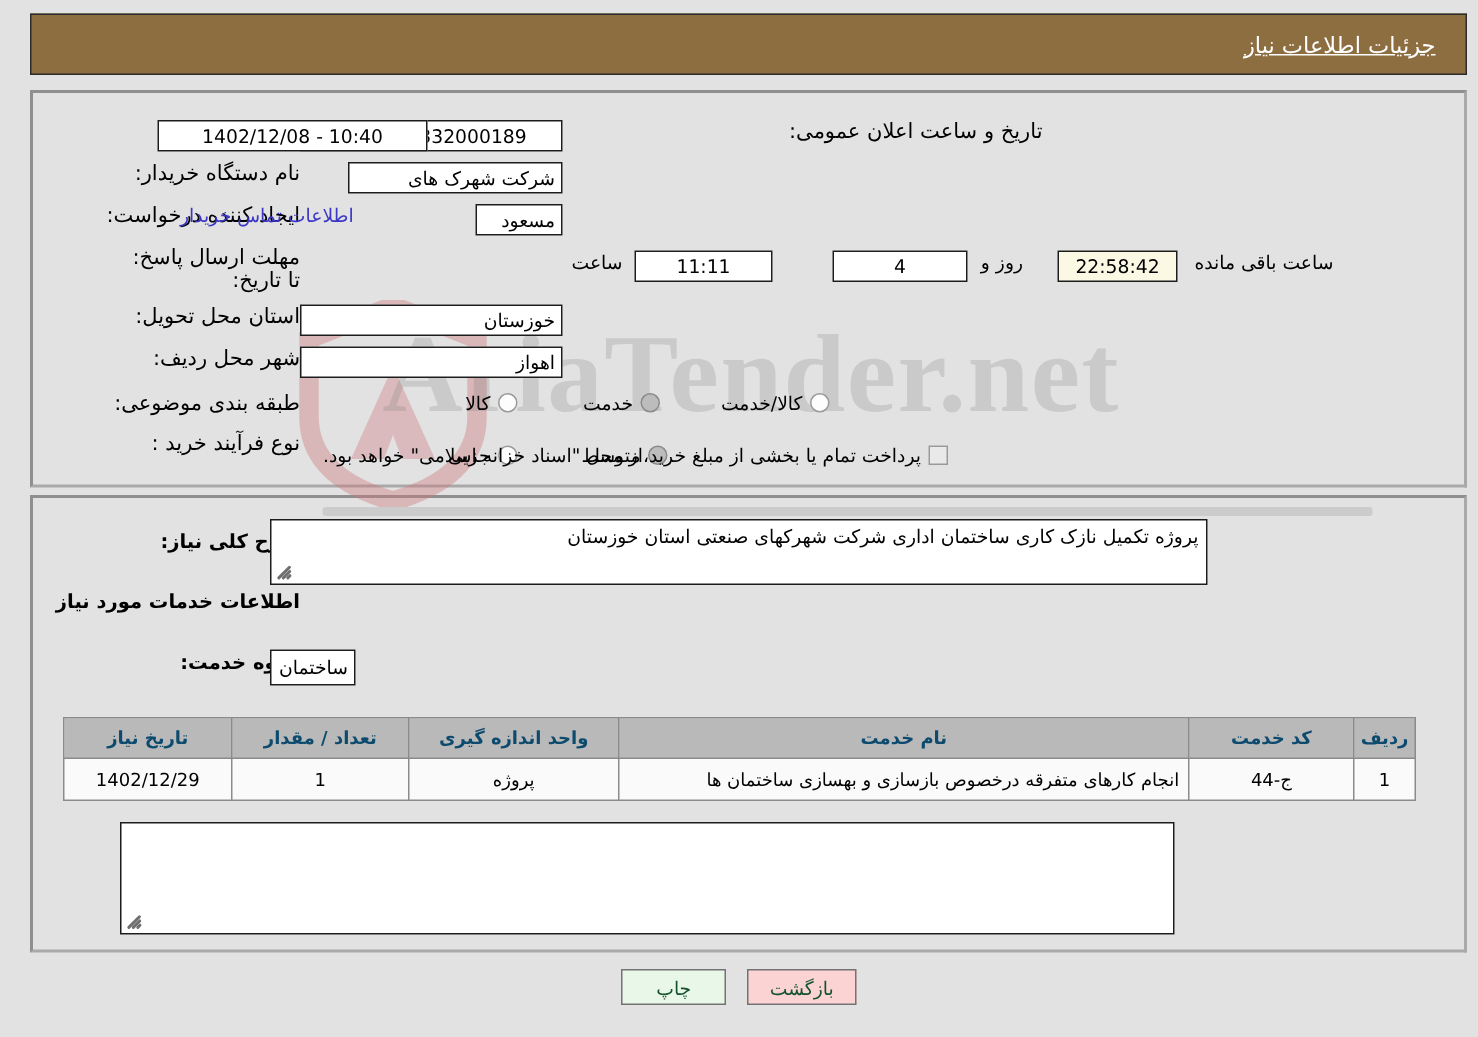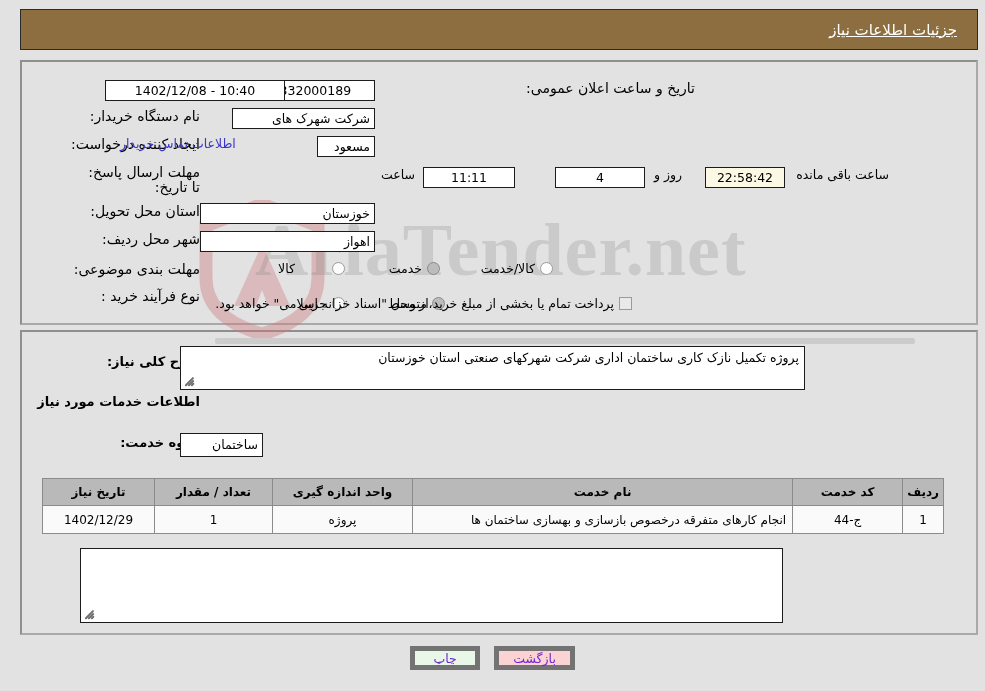--- a/index.html
+++ b/index.html
@@ -195,21 +195,21 @@
     z-index: 6;
     background: #fff;
   }
   #needs-table th {
     background: #b9b9b9;
     border: 1px solid #8b8b8b;
     font-size: 12px;
     font-weight: bold;
     height: 27px;
     padding: 0 4px;
-    color: #000000;
+    color: #0c4a6e;
   }
   #needs-table td {
     background: #fafafa;
     border: 1px solid #8b8b8b;
     font-size: 12px;
     height: 28px;
     padding: 0 6px;
     text-align: center;
     color: #000;
   }
@@ -219,27 +219,27 @@
   .btnbar {
     position: absolute;
     left: 0; top: 646px;
     width: 985px;
     display: flex;
     justify-content: center;
     gap: 14px;
     z-index: 6;
   }
   .btn {
-    border: 5px solid #737373;
+    border: 1px solid #737373;
     height: 24px;
     min-width: 70px;
     font-size: 12.5px;
     cursor: pointer;
     padding: 0 14px;
-    color: #6d28d9;
+    color: #14532d;
     font-family: inherit;
   }
   .btn-print  { background: #e8f7e8; }
   .btn-back   { background: #fbd3d3; }
 </style>
 </head>
 <body>
 
 <div id="page">
 
@@ -302,23 +302,23 @@
     <span class="lbl lbl-w">استان محل تحویل:</span>
   </div>
   <div class="fld rt" style="position:absolute; right:610px; top:203px; width:175px; z-index:6;">خوزستان</div>
 
   <div class="row" style="right:785px; top:231px;">
     <span class="lbl lbl-w">شهر محل ردیف:</span>
   </div>
   <div class="fld rt" style="position:absolute; right:610px; top:231px; width:175px; z-index:6;">اهواز</div>
 
   <div class="row" style="right:785px; top:261px;">
-    <span class="lbl lbl-w">مهلت بندی موضوعی:</span>
-  </div>
-  <div class="row" style="right:640px; top:261px;gap:32px;">
+    <span class="lbl lbl-w">طبقه بندی موضوعی:</span>
+  </div>
+  <div class="row" style="right:640px; top:261px;">
     <span class="radio"></span>
     <span class="radio-lbl">کالا</span>
   </div>
   <div class="row" style="right:545px; top:261px;">
     <span class="radio on"></span>
     <span class="radio-lbl">خدمت</span>
   </div>
   <div class="row" style="right:432px; top:261px;">
     <span class="radio"></span>
     <span class="radio-lbl">کالا/خدمت</span>
@@ -346,21 +346,21 @@
     <span class="grip">
         <i></i>
         <i></i>
         <i></i>
       </span>
   </div>
 
   <div class="heading" style="right:785px; top:394px;">اطلاعات خدمات مورد نیاز</div>
 
   <div class="heading" style="right:785px; top:435px;">گروه خدمت:</div>
-  <div class="fld rt" style="position:absolute; right:722px; top:433px; left:180px; height:24px; line-height:22px; z-index:6;">ساختمان</div>
+  <div class="fld rt" style="position:absolute; right:748px; top:433px; left:180px; height:24px; line-height:22px; z-index:6;">ساختمان</div>
 
   <table id="needs-table">
     <thead>
       <tr>
         <th style="width:34px;">ردیف</th>
         <th style="width:110px;">کد خدمت</th>
         <th>نام خدمت</th>
         <th style="width:140px;margin-left:15px;">واحد اندازه گیری</th>
         <th style="width:118px;">تعداد / مقدار</th>
         <th style="width:112px;">تاریخ نیاز</th>

